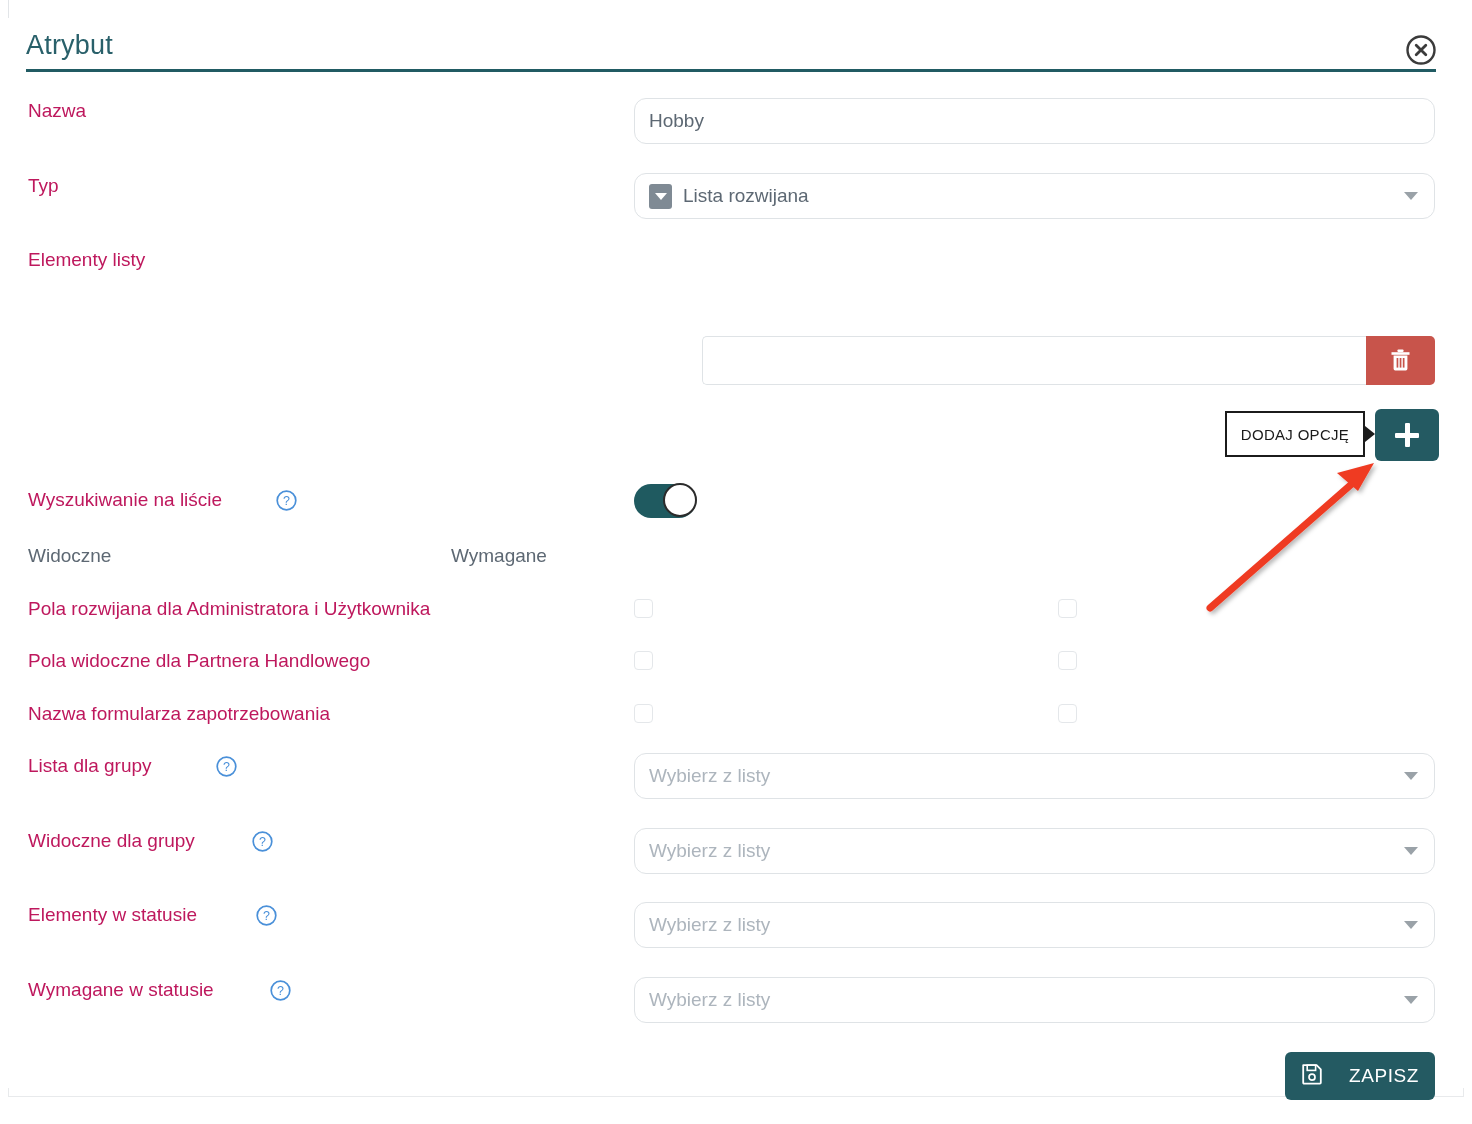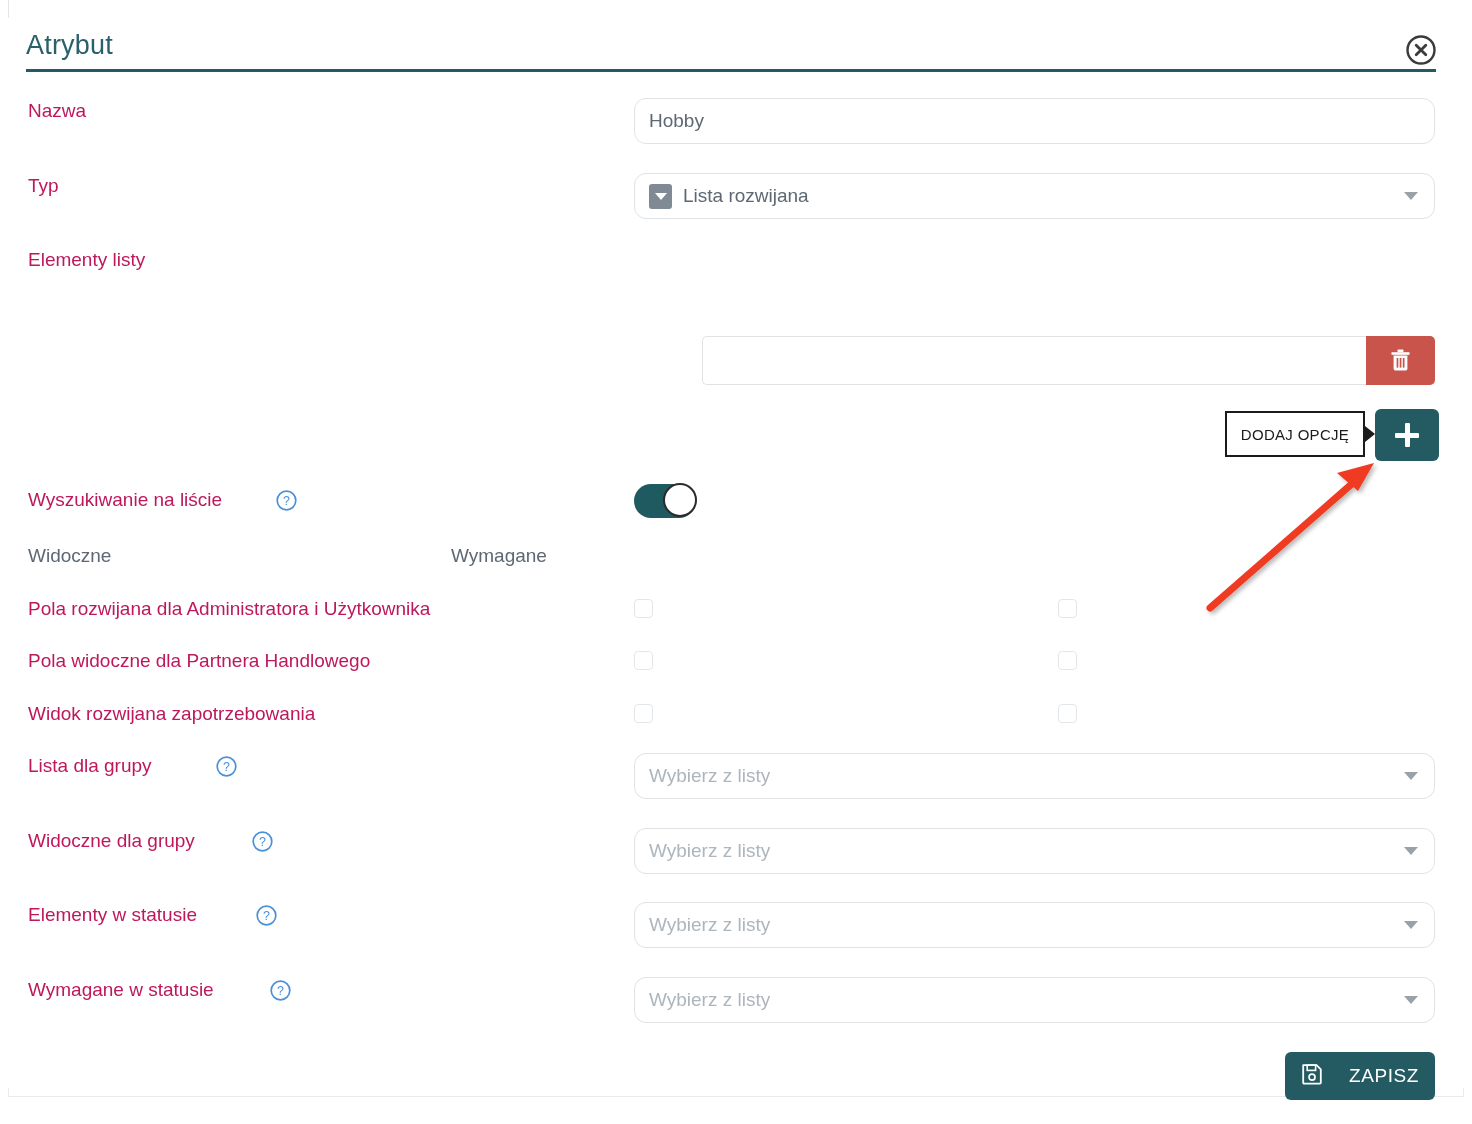--- a/index.html
+++ b/index.html
@@ -327,21 +327,21 @@
     <div class="lbl" style="top:0;">Pola rozwijana dla Administratora i Użytkownika</div>
     <div class="cbx" style="left:634px; top:2px;"></div>
     <div class="cbx" style="left:1058px; top:2px;"></div>
   </div>
   <div class="row" style="top:649px;">
     <div class="lbl" style="top:0;">Pola widoczne dla Partnera Handlowego</div>
     <div class="cbx" style="left:634px; top:2px;"></div>
     <div class="cbx" style="left:1058px; top:2px;"></div>
   </div>
   <div class="row" style="top:702px;">
-    <div class="lbl" style="top:0;">Widok rozwijana zapotrzebowania</div>
+    <div class="lbl" style="top:0;">Nazwa formularza zapotrzebowania</div>
     <div class="cbx" style="left:634px; top:2px;"></div>
     <div class="cbx" style="left:1058px; top:2px;"></div>
   </div>
 
   <div class="row" style="top:754px;">
     <div class="lbl" style="top:0;">Lista dla grupy</div>
     <div class="help-ico" style="left:216px; top:2px;">
       <svg width="21" height="21" viewBox="0 0 21 21">
         <circle cx="10.5" cy="10.5" r="9.3" fill="none" stroke="#4a90d9" stroke-width="1.7"></circle>
         <text x="10.5" y="15.2" text-anchor="middle" font-size="12.5" font-family="Liberation Sans, sans-serif" fill="#4a90d9">?</text>

